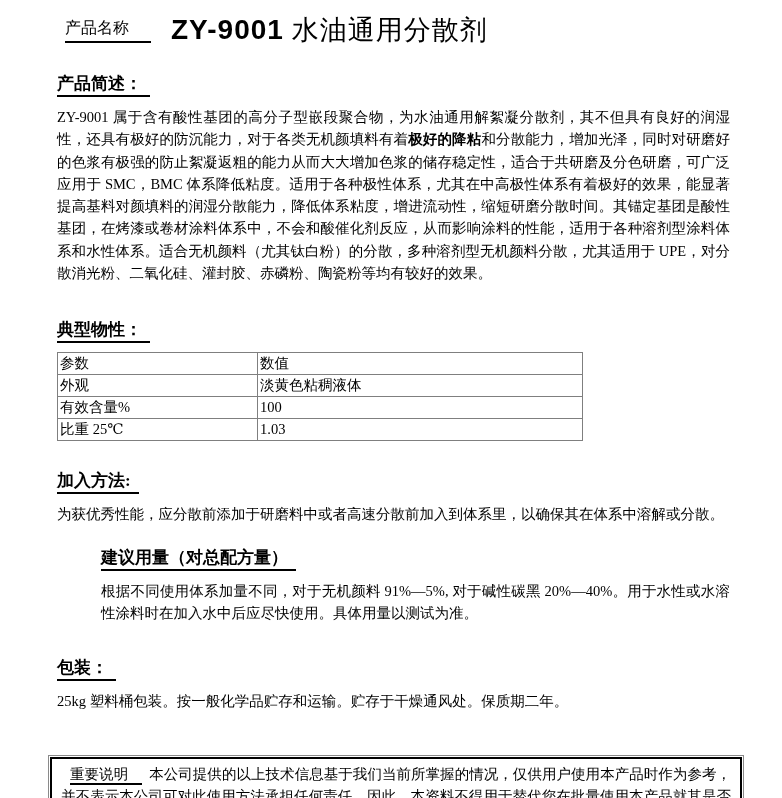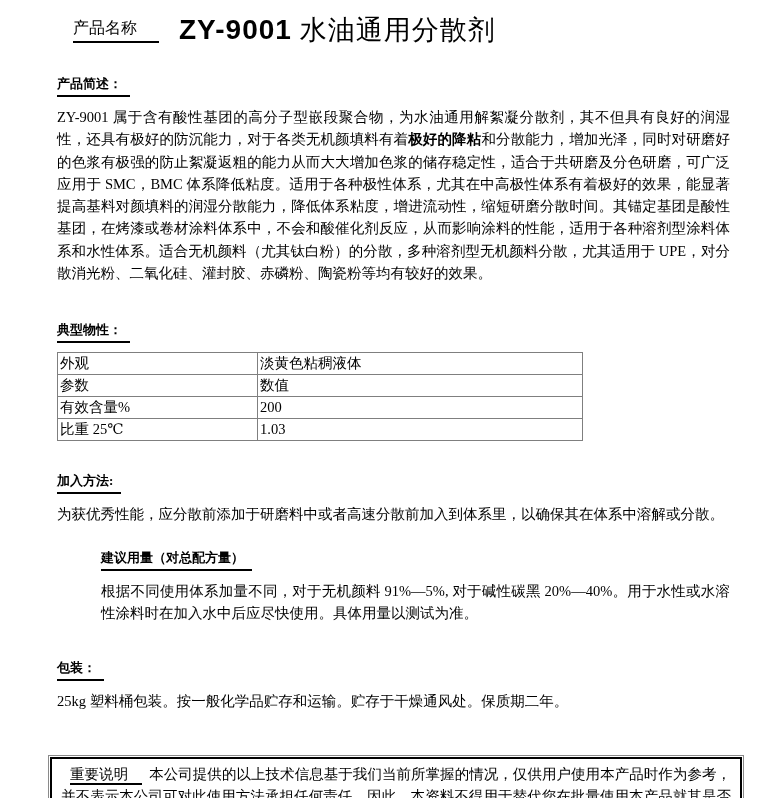--- a/index.html
+++ b/index.html
@@ -6,42 +6,42 @@
   body {
     width: 782px;
     height: 798px;
     color: #000;
     font-family: "Liberation Serif", "DejaVu Serif", serif;
     overflow: hidden;
   }
   .page { padding: 8px 52px 0 57px; box-sizing: border-box; width: 782px; }
 
   
-  .title-row { margin: 4px 0 26px 16px; white-space: nowrap; }
+  .title-row { margin: 4px 0 26px 8px; white-space: nowrap; }
   .title-label {
     display: inline-block;
     font-size: 16px;
     border-bottom: 2px solid #000;
     padding: 0 22px 2px 0;
     vertical-align: 6px;
   }
   .title-model {
     font-family: "Liberation Sans", "DejaVu Sans", sans-serif;
     font-weight: 900;
     font-size: 28px;
     letter-spacing: 1px;
     margin-left: 16px;
   }
   .title-cn { font-size: 27px; margin-left: 4px; letter-spacing: 1px; }
 
   
   .sect { margin: 0; }
   .sect-heading {
     display: inline-block;
-    font-size: 13px;
+    font-size: 17px;
     font-weight: bold;
     border-bottom: 2px solid #000;
     padding: 0 8px 1px 0;
     line-height: 20px;
   }
   .hd-overview   { margin-top: 0px; }
   .hd-properties { margin-top: 36px; }
   .hd-addition   { margin-top: 30px; }
   .hd-dosage     { margin-top: 22px; margin-left: 44px; }
   .hd-packaging  { margin-top: 34px; }
@@ -113,30 +113,30 @@
 
   <div class="sect hd-properties">
     <span class="sect-heading">典型物性：</span>
     <table class="props">
       <colgroup>
           <col class="c1">
           <col class="c2">
         </colgroup>
       <tbody>
           <tr>
+        <td>参数</td>
+        <td>数值</td>
+      </tr>
+      <tr>
         <td>外观</td>
         <td>淡黄色粘稠液体</td>
       </tr>
       <tr>
-        <td>参数</td>
-        <td>数值</td>
-      </tr>
-      <tr>
         <td>有效含量%</td>
-        <td>200</td>
+        <td>100</td>
       </tr>
       <tr>
         <td>比重 25℃</td>
         <td>1.03</td>
       </tr>
     </tbody>
       </table>
   </div>
 
   <div class="sect hd-addition">

